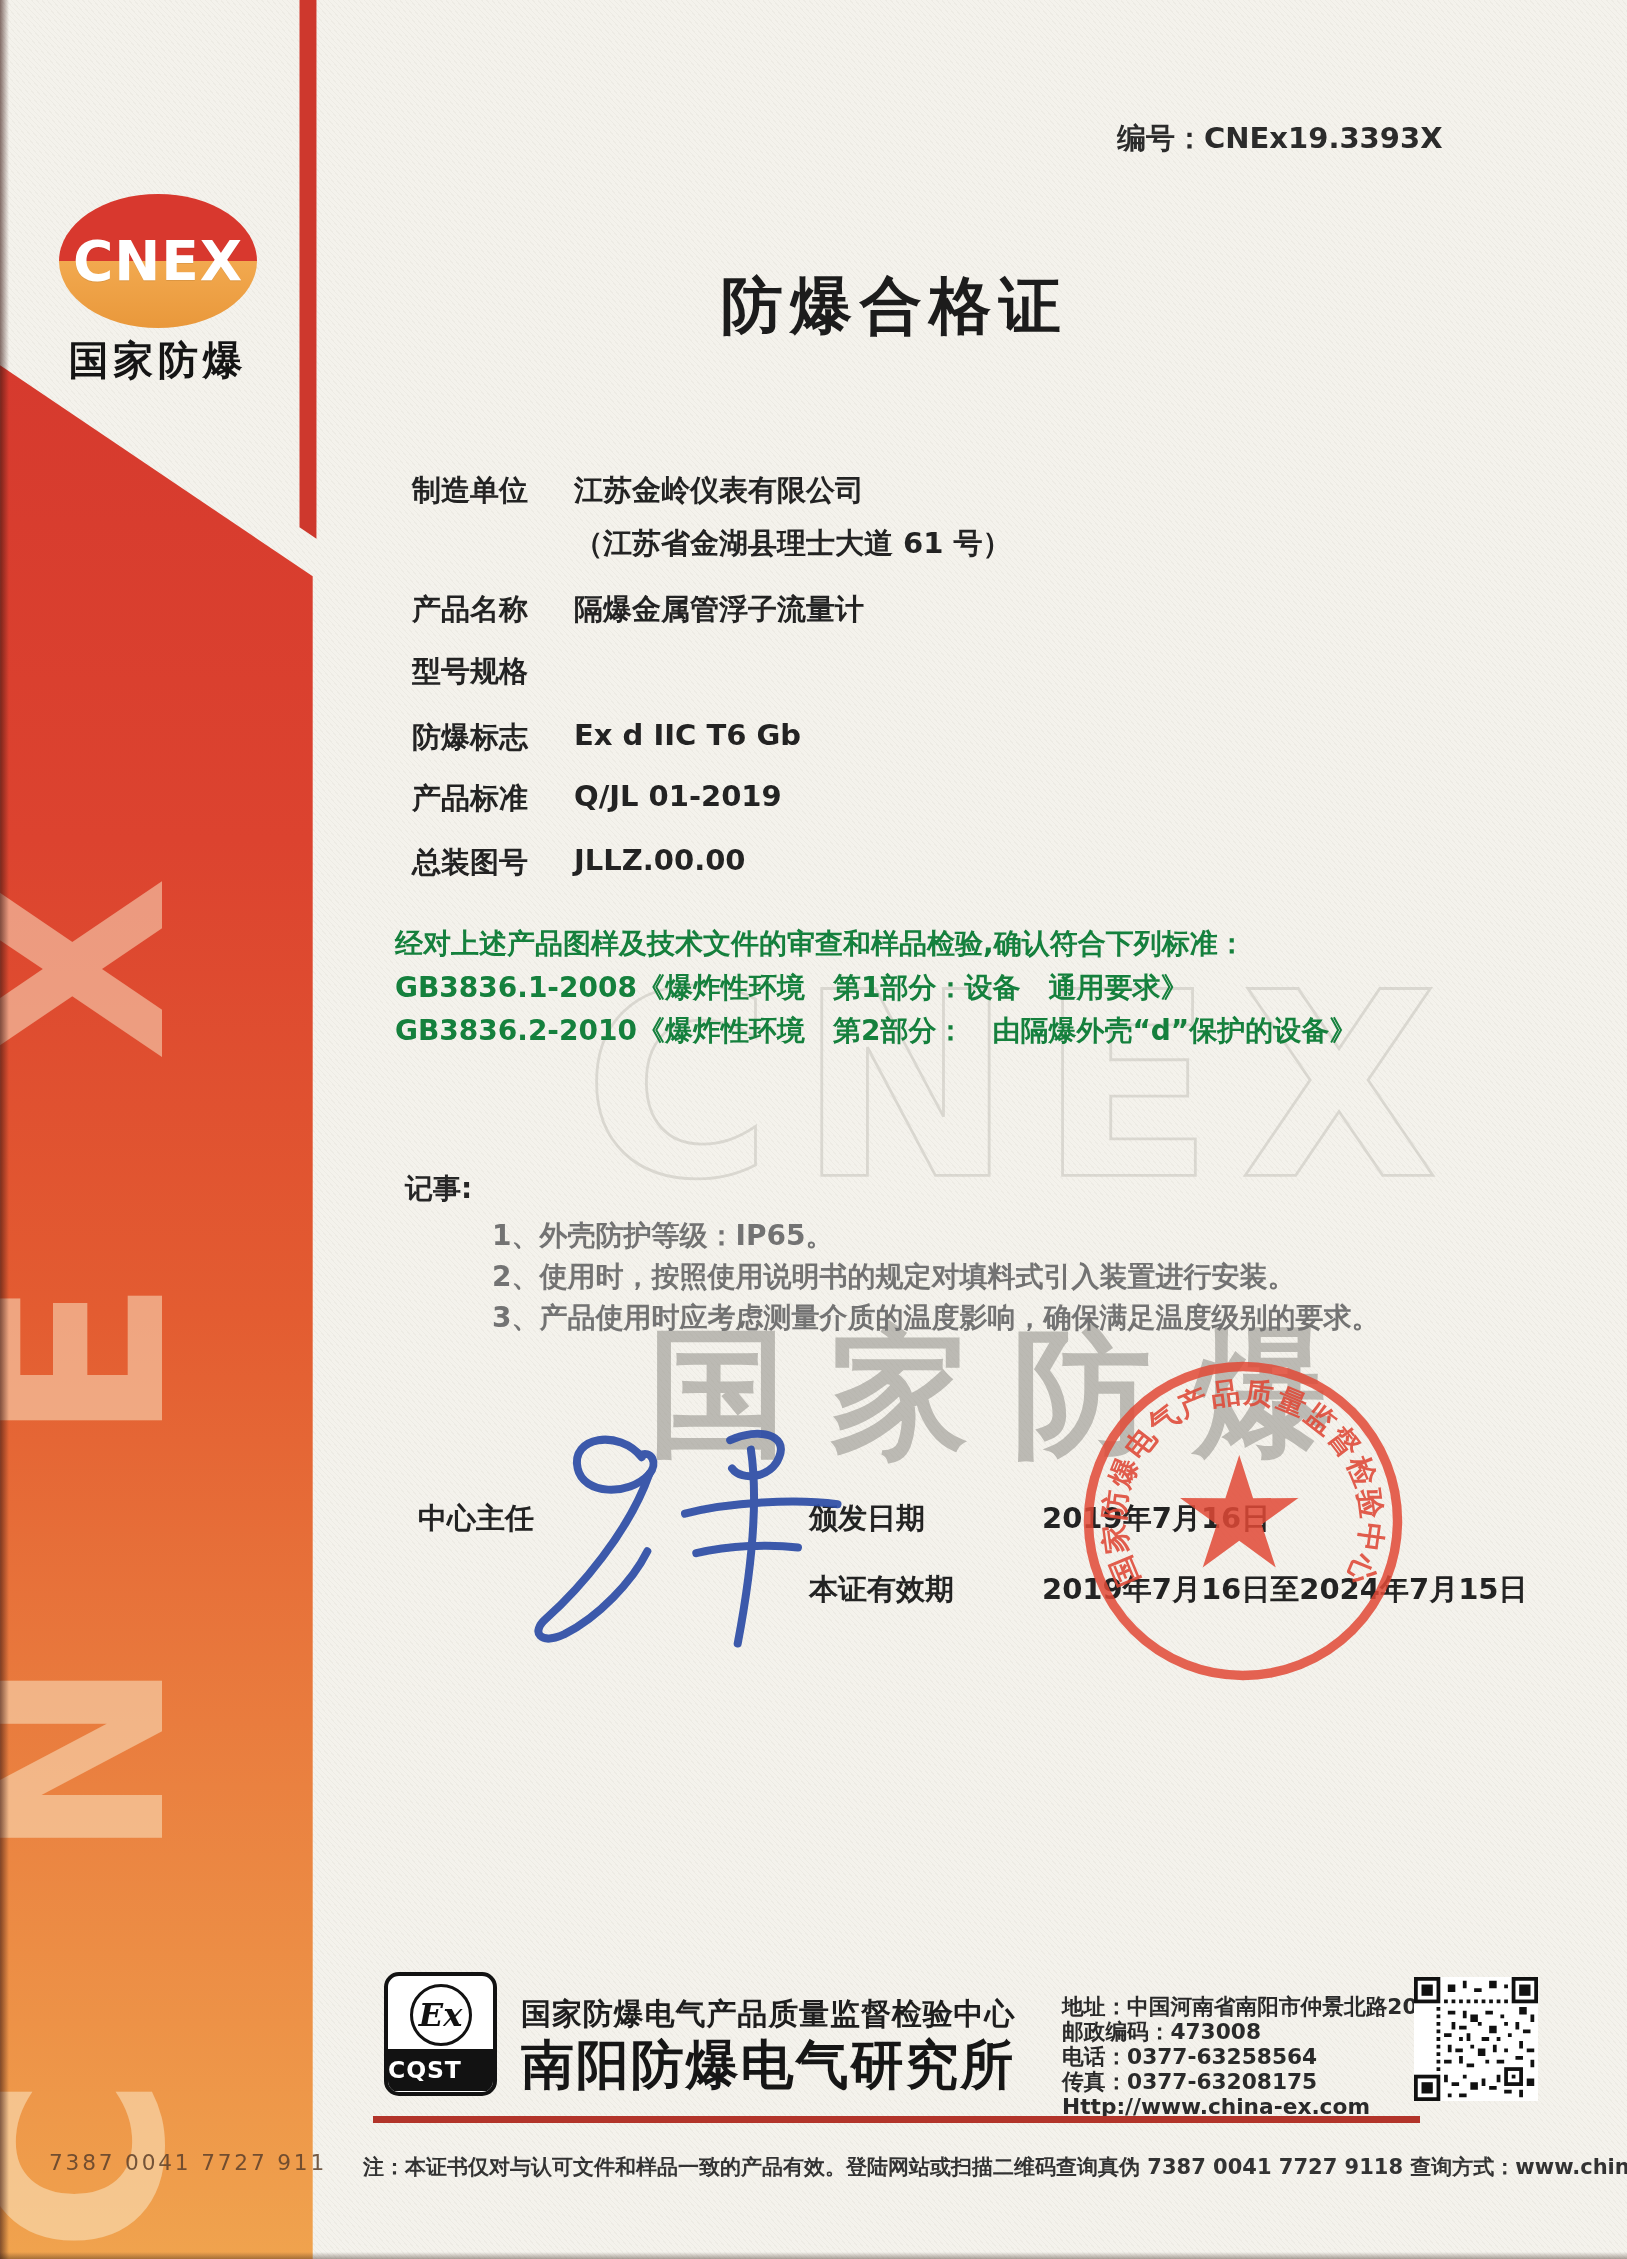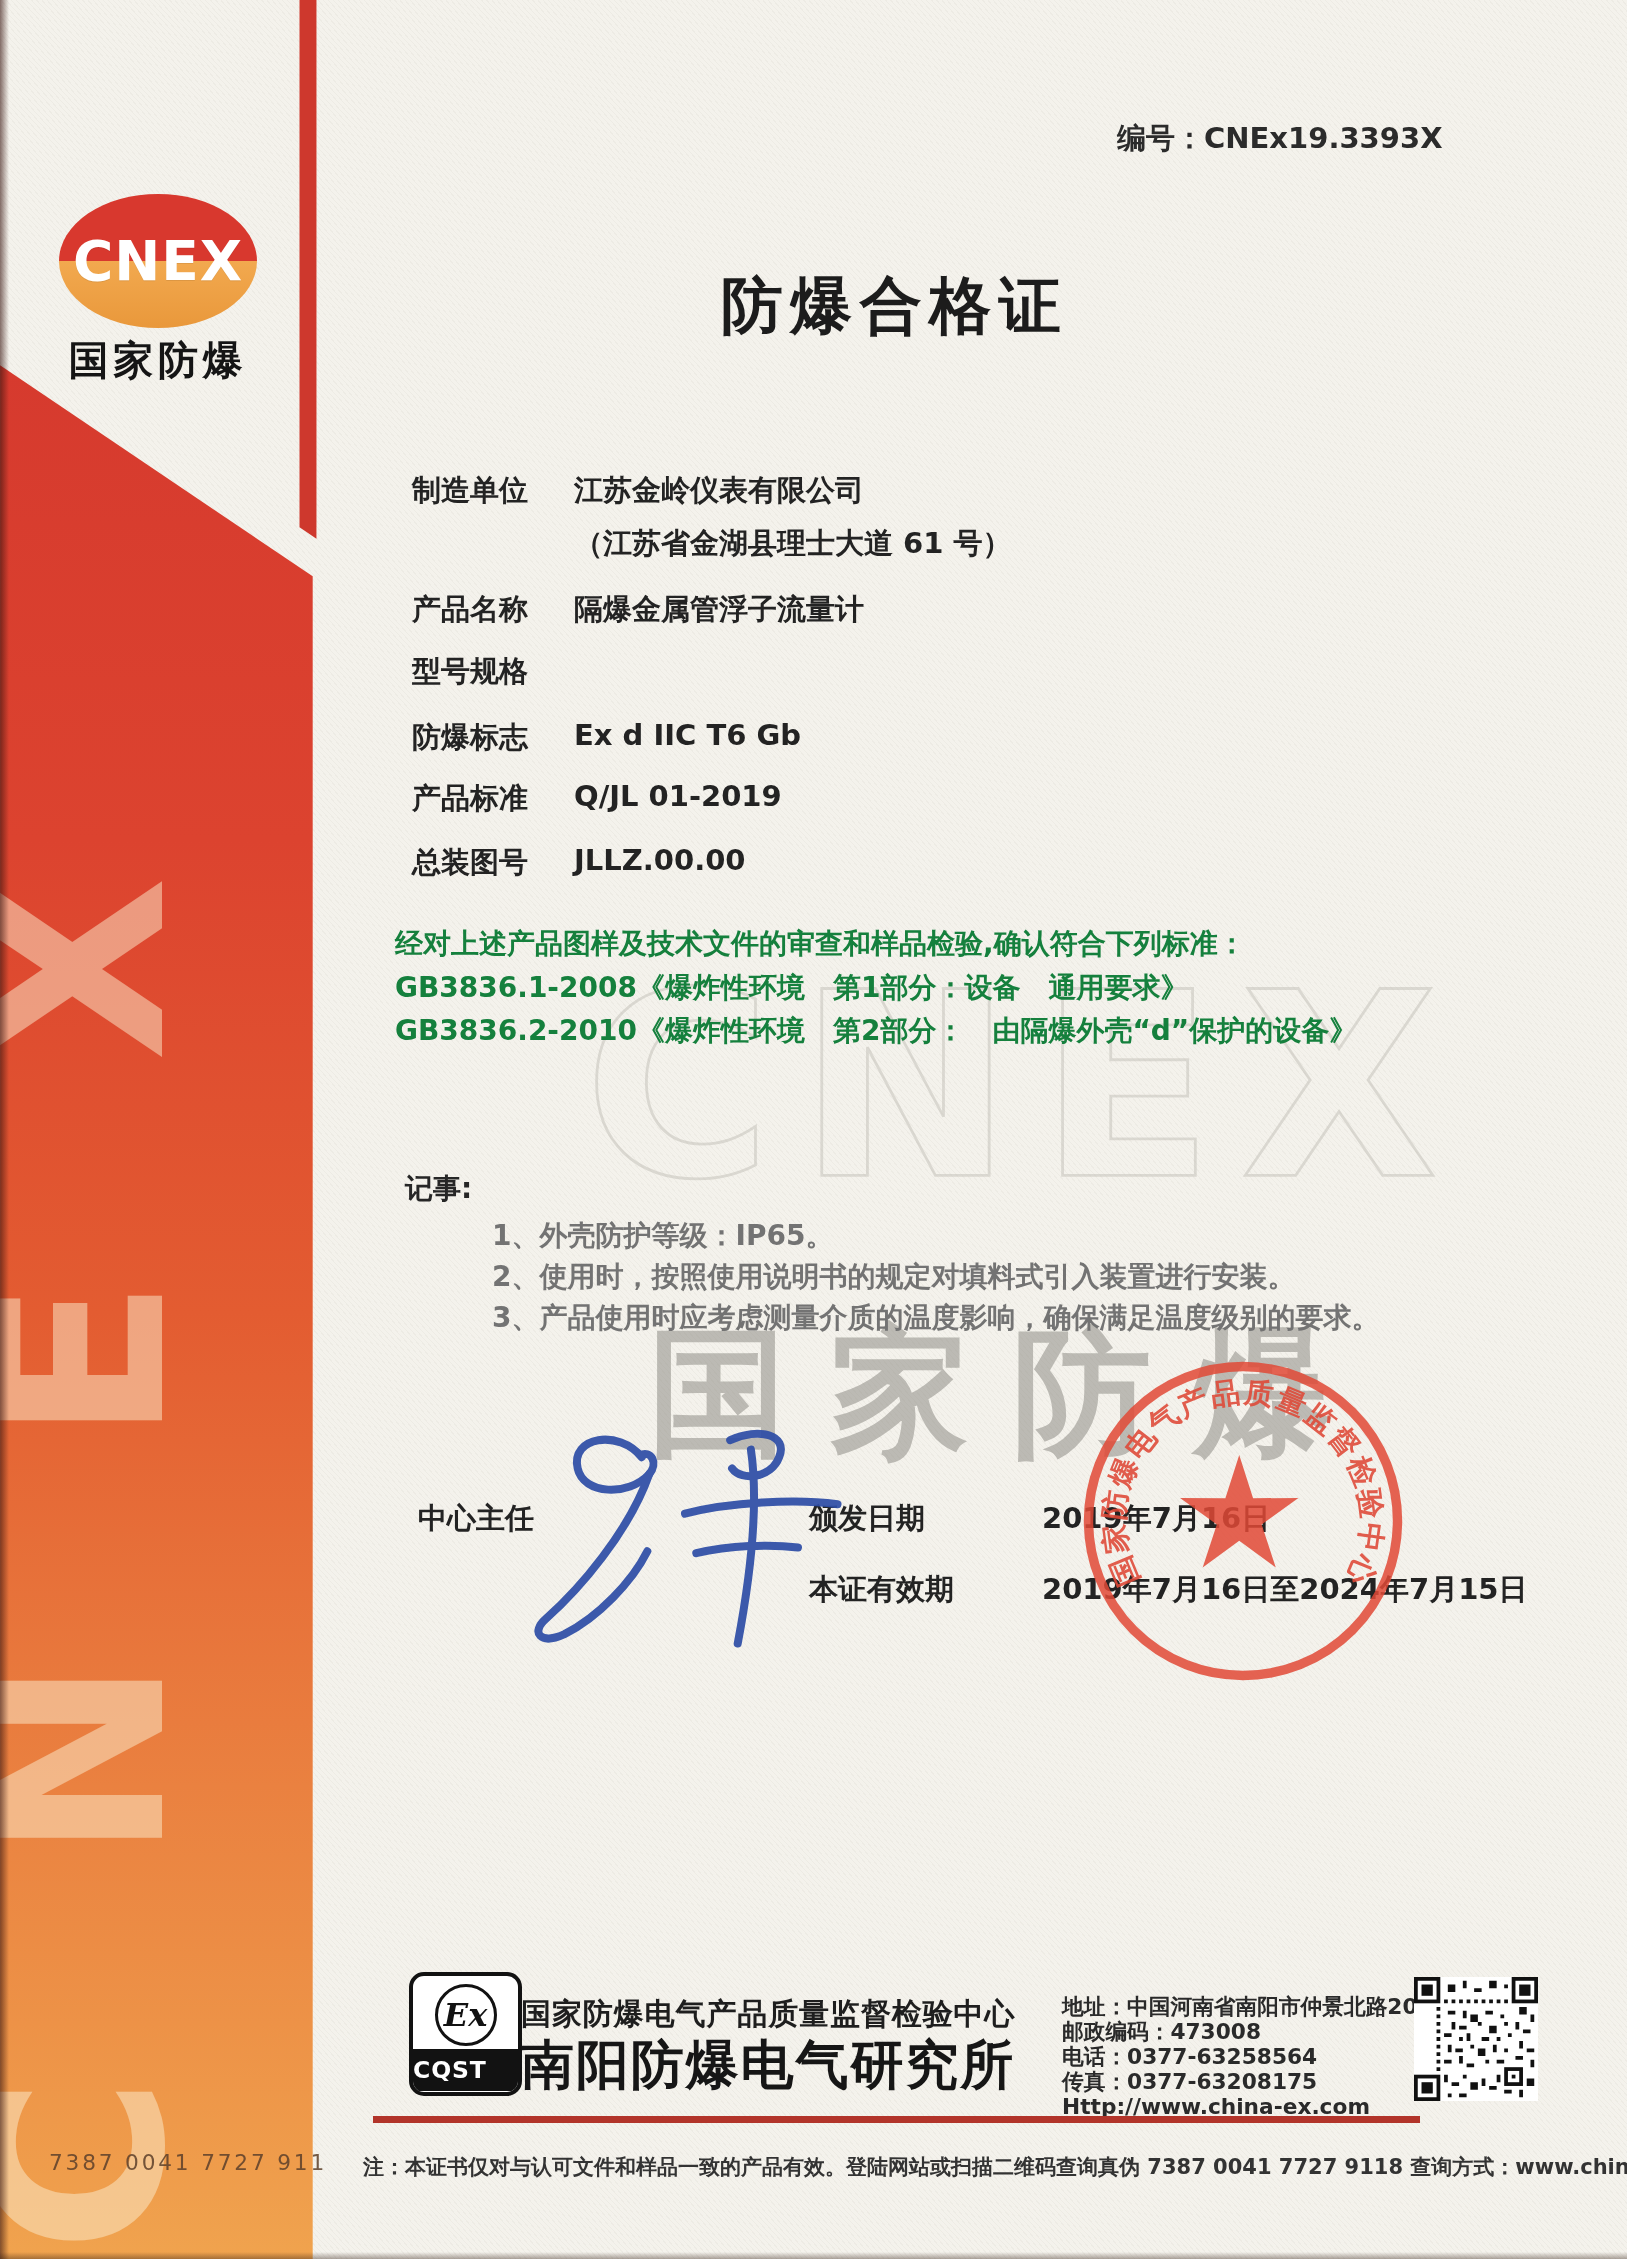--- a/index.html
+++ b/index.html
@@ -58,21 +58,21 @@
   .wm-cn{
     position:absolute;left:648px;top:1301px;z-index:2;
     font-size:139px;font-weight:bold;letter-spacing:43px;color:rgba(128,126,119,0.48);white-space:nowrap;
   }
   
   #seal{position:absolute;left:1064px;top:1342px;z-index:7;}
   #signature{position:absolute;left:508px;top:1408px;z-index:6;}
   
   .ex-logo{
     position:absolute;left:384px;top:1972px;width:113px;height:124px;z-index:4;
-    border:4.7px solid #121212;border-radius:15px;background:#fff;box-sizing:border-box;overflow:hidden;margin-left:25px;
+    border:4.7px solid #121212;border-radius:15px;background:#fff;box-sizing:border-box;overflow:hidden;
   }
   .ex-logo-top{height:73px;display:flex;align-items:center;justify-content:center;}
   .ex-circle{
     width:62px;height:62px;border:3.8px solid #121212;border-radius:50%;box-sizing:border-box;
     display:flex;align-items:center;justify-content:center;margin-top:5.6px;background:#fff;
   }
   .ex-circle span{font-family:"DejaVu Serif",serif;font-style:italic;font-weight:bold;font-size:32px;color:#121212;}
   .ex-logo-bottom{
     height:42px;background:#121212;display:flex;align-items:center;justify-content:flex-start;
   }

